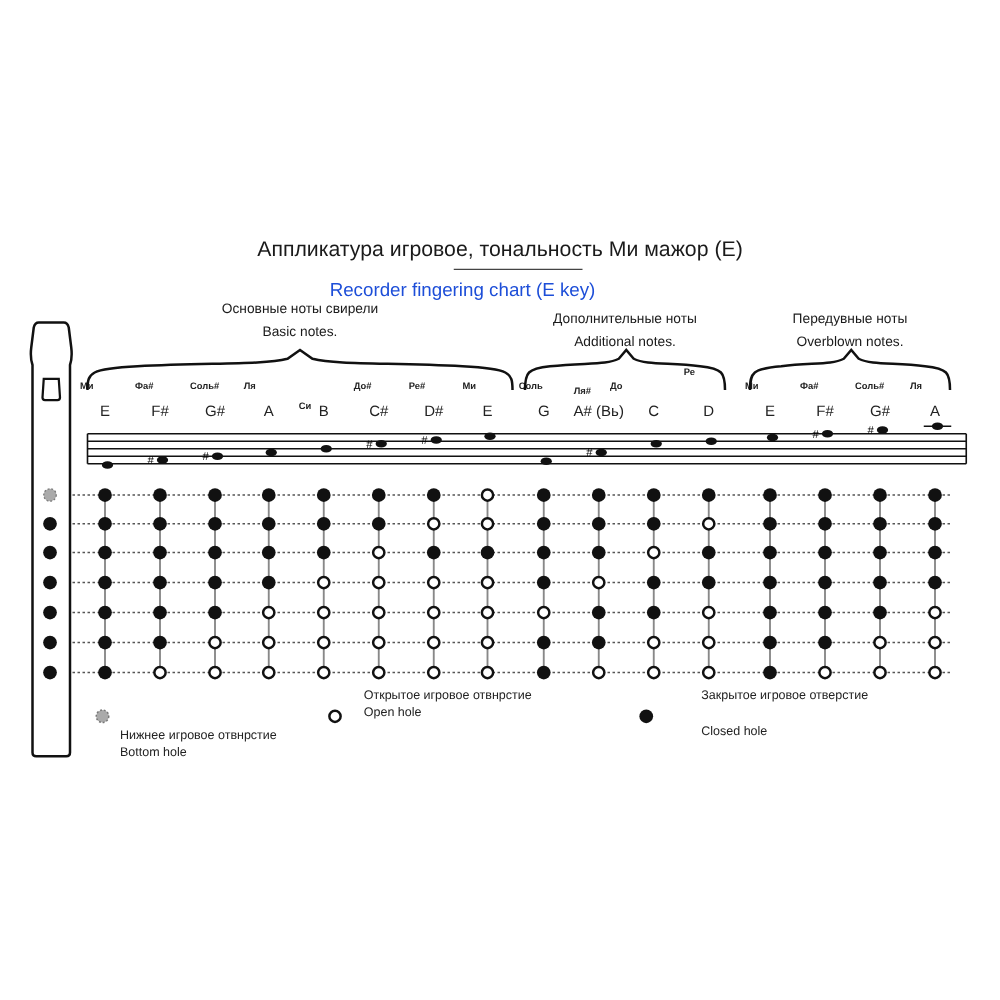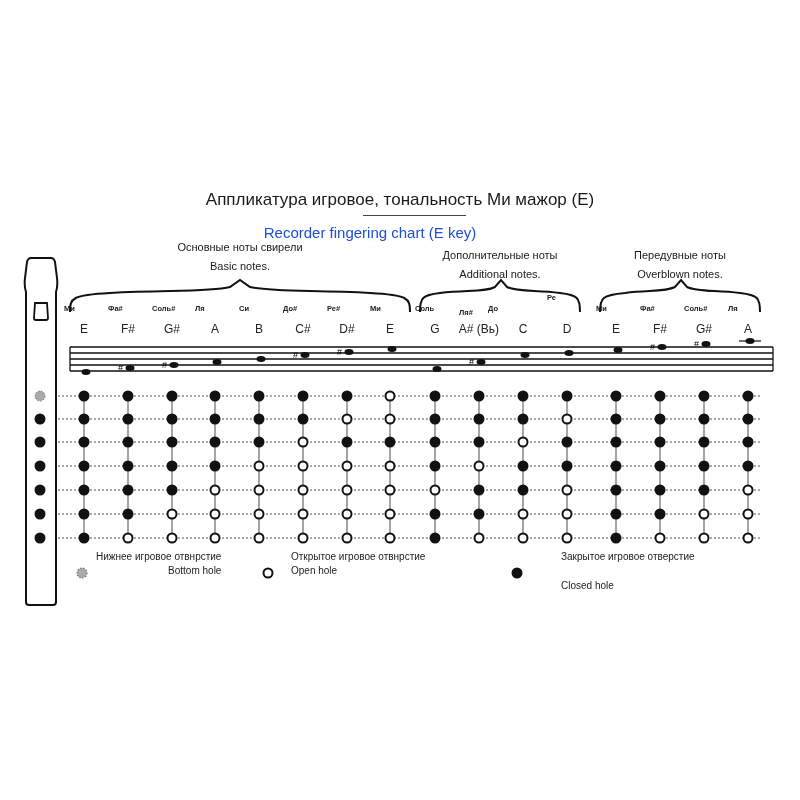--- a/index.html
+++ b/index.html
@@ -38,21 +38,21 @@
 
 <div id="note-labels">
     <div class="abs ru-note" style="left: 64px; top: 304px;">Ми</div>
     <div class="abs en-note" style="left: 56px; top: 322px;">E</div>
     <div class="abs ru-note" style="left: 108px; top: 304px;">Фа#</div>
     <div class="abs en-note" style="left: 100px; top: 322px;">F#</div>
     <div class="abs ru-note" style="left: 152px; top: 304px;">Соль#</div>
     <div class="abs en-note" style="left: 144px; top: 322px;">G#</div>
     <div class="abs ru-note" style="left: 195px; top: 304px;">Ля</div>
     <div class="abs en-note" style="left: 187px; top: 322px;">A</div>
-    <div class="abs ru-note" style="left: 239px; top: 304px;">Си</div>
+    <div class="abs ru-note" style="left: 239px; top: 320px;">Си</div>
     <div class="abs en-note" style="left: 231px; top: 322px;">B</div>
     <div class="abs ru-note" style="left: 283px; top: 304px;">До#</div>
     <div class="abs en-note" style="left: 275px; top: 322px;">C#</div>
     <div class="abs ru-note" style="left: 327px; top: 304px;">Ре#</div>
     <div class="abs en-note" style="left: 319px; top: 322px;">D#</div>
     <div class="abs ru-note" style="left: 370px; top: 304px;">Ми</div>
     <div class="abs en-note" style="left: 362px; top: 322px;">E</div>
     <div class="abs ru-note" style="left: 415px; top: 304px;">Соль</div>
     <div class="abs en-note" style="left: 407px; top: 322px;">G</div>
     <div class="abs ru-note" style="left: 459px; top: 308px;">Ля#</div>
@@ -260,21 +260,21 @@
   </g>
 <circle cx="40" cy="396" r="5" fill="#aaa" stroke="#777" stroke-dasharray="1.5,1.5"></circle>
     <circle cx="40" cy="419" r="5.5" fill="#111"></circle>
     <circle cx="40" cy="442" r="5.5" fill="#111"></circle>
     <circle cx="40" cy="466" r="5.5" fill="#111"></circle>
     <circle cx="40" cy="490" r="5.5" fill="#111"></circle>
     <circle cx="40" cy="514" r="5.5" fill="#111"></circle>
     <circle cx="40" cy="538" r="5.5" fill="#111"></circle>
   </svg>
 
-<div class="abs" style="left:96px;top:551px;text-align:right;">
+<div class="abs" style="left:96px;top:583px;">
   <div class="legend-ru">Нижнее игровое отвнрстие</div>
   <div class="legend-en" style="margin-top:3px">Bottom hole</div>
 </div>
 <div class="abs" style="left:291px;top:551px;">
   <div class="legend-ru">Открытое игровое отвнрстие</div>
   <div class="legend-en" style="margin-top:3px">Open hole</div>
 </div>
 <div class="abs" style="left:561px;top:551px;">
   <div class="legend-ru">Закрытое игровое отверстие</div>
   <div class="legend-en" style="margin-top:18px">Closed hole</div>

